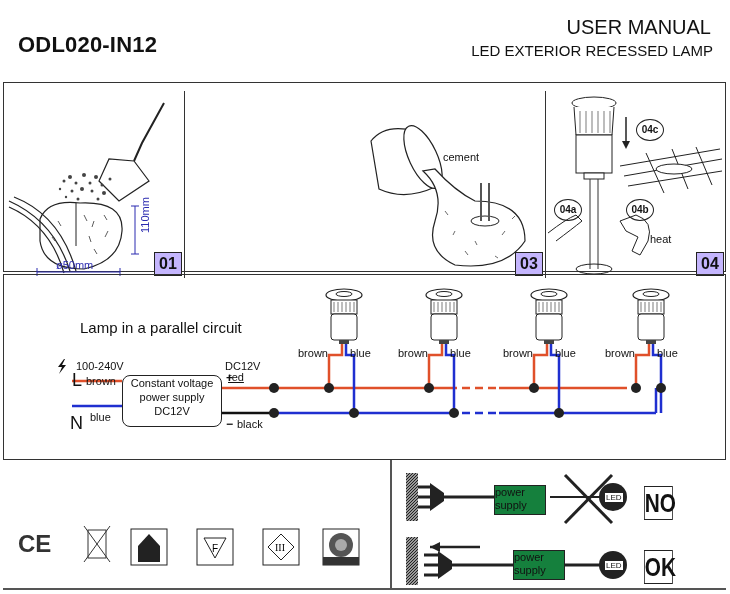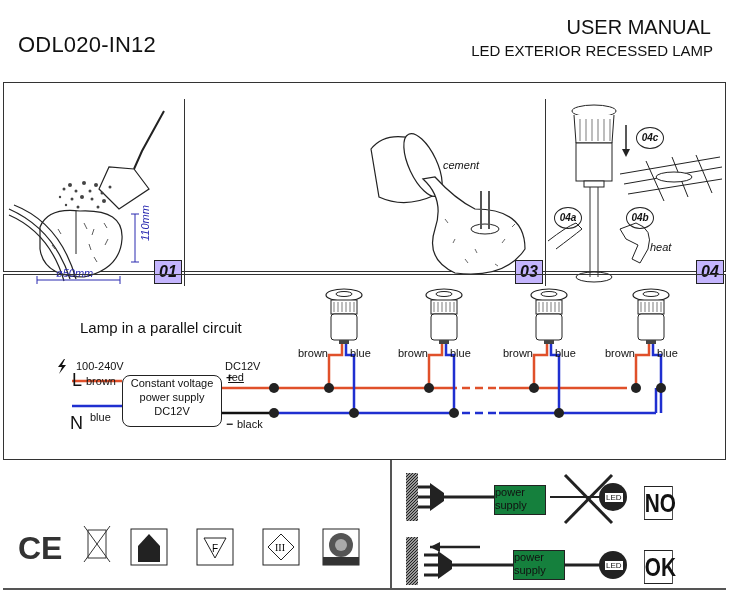--- a/index.html
+++ b/index.html
@@ -1,22 +1,22 @@
 <!DOCTYPE html>
 <html><head>
 <meta charset="utf-8">
 <style>
   html, body { margin:0; padding:0; background:#ffffff; }
   body { width:730px; height:594px; position:relative; overflow:hidden; font-family:"Liberation Sans", sans-serif; color:#111; }
   .abs { position:absolute; }
-  .model { left:18px; top:32px; font-size:22px; font-weight:normal; letter-spacing:0.2px; }
+  .model { left:18px; top:32px; font-size:22px; font-weight:bold; letter-spacing:0.2px; }
   .manual-title { right:19px; top:16px; font-size:20px; font-weight:normal;margin-left:12px; }
   .manual-sub { right:17px; top:42px; font-size:15px; }
   .steps-row { left:3px; top:82px; width:723px; height:190px; border:1.5px solid #333; box-sizing:border-box; }
-  .step { position:absolute; top:16px; height:187px; border-right:1.5px solid #333; box-sizing:border-box;font-style:italic; }
+  .step { position:absolute; top:8px; height:187px; border-right:1.5px solid #333; box-sizing:border-box; }
   .step:last-child { border-right:none; }
   .step svg { position:absolute; left:0; top:0; }
   .step-num { position:absolute; right:2px; bottom:2px; width:26px; height:22px; border:1.5px solid #222; background:#c4b5fd; font-weight:bold; font-size:16px; text-align:center; line-height:22px; }
   .circuit { left:3px; top:274px; width:723px; height:186px; border:1.5px solid #333; box-sizing:border-box; }
   .circuit-title { position:absolute; left:62px; top:44px; font-size:15px;margin-left:14px; }
   .lbl { position:absolute; font-size:11px; }
   .psu { position:absolute; left:118px; top:100px; width:100px; height:52px; border:1.3px solid #222; border-radius:8px; font-size:11px; text-align:center; line-height:14px; padding-top:0; box-sizing:border-box; background:#fff; }
   .bigL { position:absolute; font-size:18px; }
   .cert-icons { left:18px; top:524px; }
   .cert { position:absolute; }
@@ -235,21 +235,21 @@
       <div class="lbl" style="left: 394px; top: 72px;">brown</div>
       <div class="lbl" style="left: 446px; top: 72px;">blue</div>
       <div class="lbl" style="left: 499px; top: 72px;">brown</div>
       <div class="lbl" style="left: 551px; top: 72px;">blue</div>
       <div class="lbl" style="left: 601px; top: 72px;">brown</div>
       <div class="lbl" style="left: 653px; top: 72px;">blue</div>
     </div>
 </div>
 
 <div class="abs cert-icons">
-  <div class="cert" style="left:0;top:6px;font-size:32px;font-weight:bold;color:#333;">CE</div>
+  <div class="cert" style="left:0;top:6px;font-size:24px;font-weight:bold;color:#333;">CE</div>
   <svg class="cert" style="left:62px;top:0;" width="34" height="40">
     <rect x="8" y="6" width="18" height="28" fill="none" stroke="#333"></rect>
       <line x1="4" y1="2" x2="30" y2="38" stroke="#333"></line>
       <line x1="30" y1="2" x2="4" y2="38" stroke="#333"></line>
   </svg>
   <svg class="cert" style="left:112px;top:4px;" width="38" height="38">
     <rect x="1" y="1" width="36" height="36" fill="#fff" stroke="#222"></rect>
       <path d="M8 34 L8 18 L19 6 L30 18 L30 34 Z" fill="#222"></path>
   </svg>
   <svg class="cert" style="left:178px;top:4px;" width="38" height="38">

